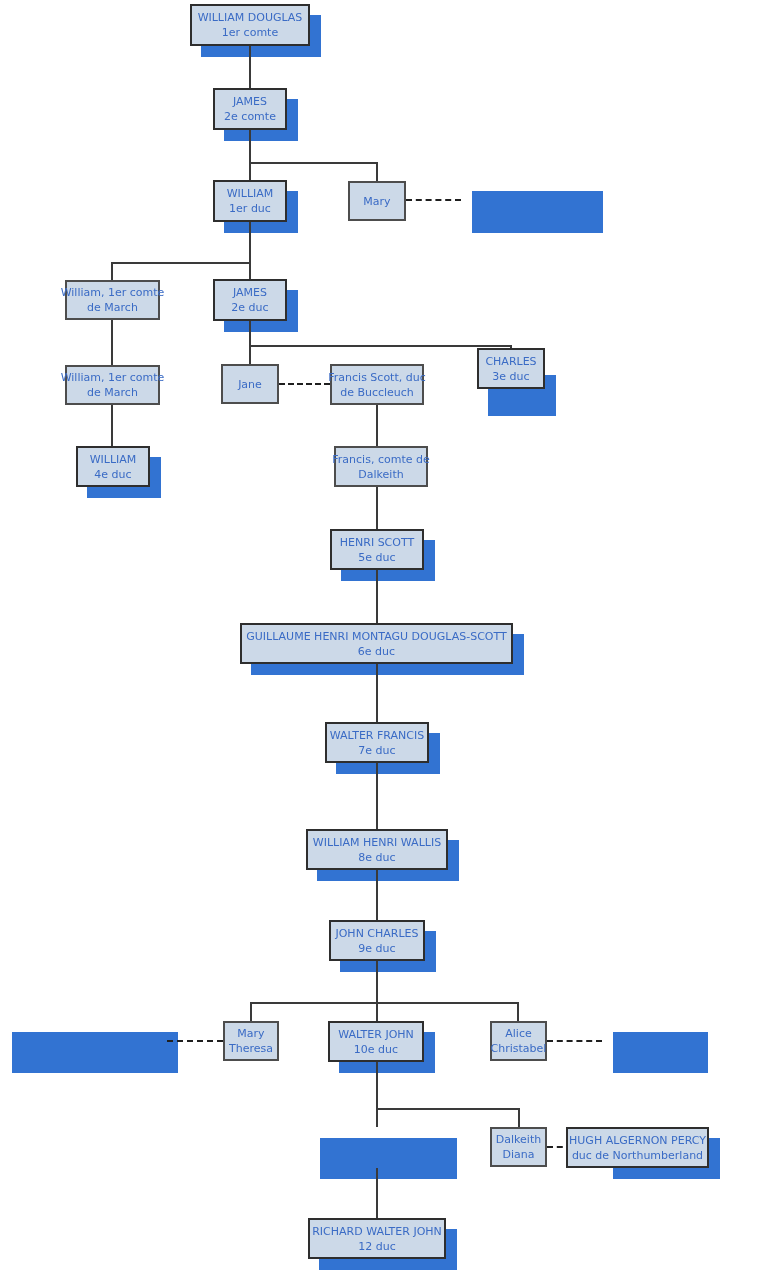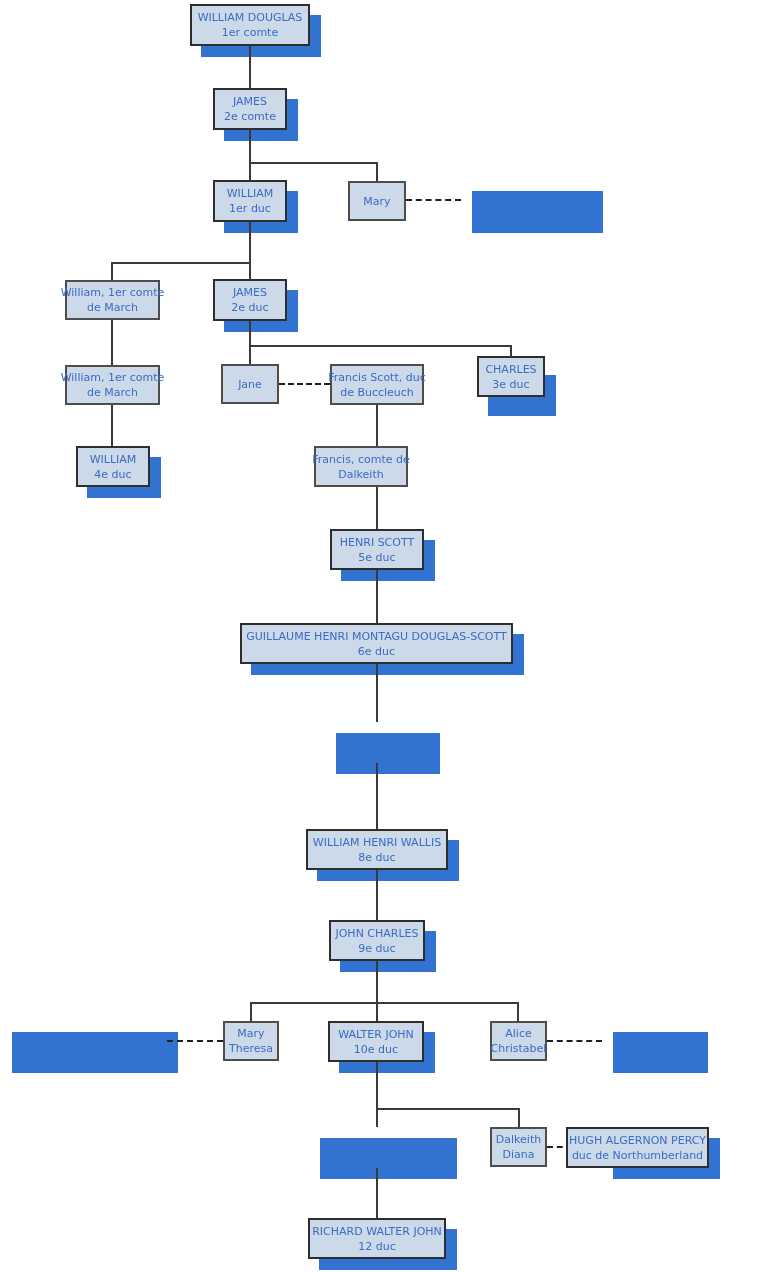--- a/index.html
+++ b/index.html
@@ -133,49 +133,53 @@
   <div class="node plain" style="left:221px;top:364px;width:58px;height:40px">
     <div>Jane</div>
   </div>
 
   <div class="node plain" style="left:330px;top:364px;width:94px;height:41px">
     <div>Francis Scott, duc</div>
     <div>de Buccleuch</div>
   </div>
 
   <div class="shadow-block" style="left: 488px; top: 375px; width: 68px; height: 41px;"></div>
-    <div class="node shadowed" style="left:477px;top:356px;width:68px;height:41px">
+    <div class="node shadowed" style="left:477px;top:348px;width:68px;height:41px">
     <div>CHARLES</div>
     <div>3e duc</div>
   </div>
 
   <div class="shadow-block" style="left: 87px; top: 457px; width: 74px; height: 41px;"></div>
     <div class="node shadowed" style="left:76px;top:446px;width:74px;height:41px">
     <div>WILLIAM</div>
     <div>4e duc</div>
   </div>
 
-  <div class="node plain" style="left:314px;top:446px;width:94px;height:41px">
+  <div class="node plain" style="left:334px;top:446px;width:94px;height:41px">
     <div>Francis, comte de</div>
     <div>Dalkeith</div>
   </div>
 
   <div class="shadow-block" style="left: 341px; top: 540px; width: 94px; height: 41px;"></div>
     <div class="node shadowed" style="left:330px;top:529px;width:94px;height:41px">
     <div>HENRI SCOTT</div>
     <div>5e duc</div>
   </div>
 
   <div class="shadow-block" style="left: 251px; top: 634px; width: 273px; height: 41px;"></div>
     <div class="node shadowed" style="left:240px;top:623px;width:273px;height:41px">
     <div>GUILLAUME HENRI MONTAGU DOUGLAS-SCOTT</div>
     <div>6e duc</div>
   </div>
 
   <div class="shadow-block" style="left: 336px; top: 733px; width: 104px; height: 41px;"></div>
+    <div class="node shadowed" style="left:325px;top:722px;width:104px;height:41px">
+    <div>WALTER FRANCIS</div>
+    <div>7e duc</div>
+  </div>
 
   <div class="shadow-block" style="left: 317px; top: 840px; width: 142px; height: 41px;"></div>
     <div class="node shadowed" style="left:306px;top:829px;width:142px;height:41px">
     <div>WILLIAM HENRI WALLIS</div>
     <div>8e duc</div>
   </div>
 
   <div class="shadow-block" style="left: 340px; top: 931px; width: 96px; height: 41px;"></div>
     <div class="node shadowed" style="left:329px;top:920px;width:96px;height:41px">
     <div>JOHN CHARLES</div>

